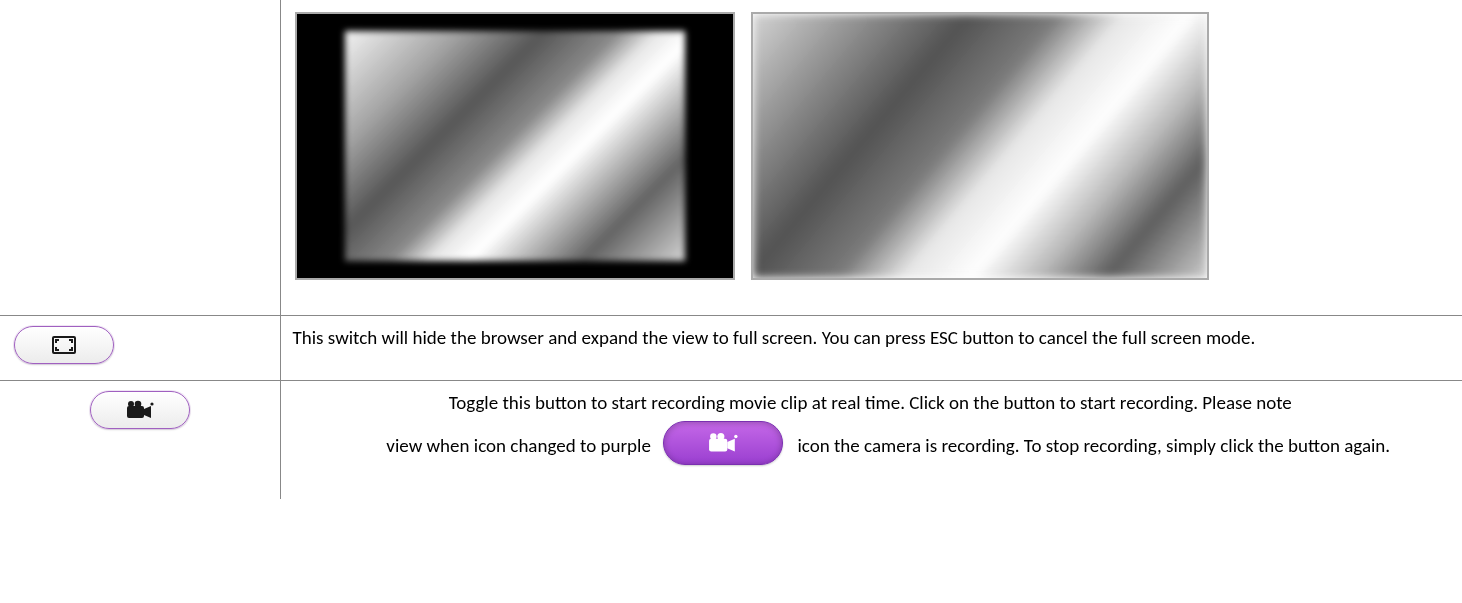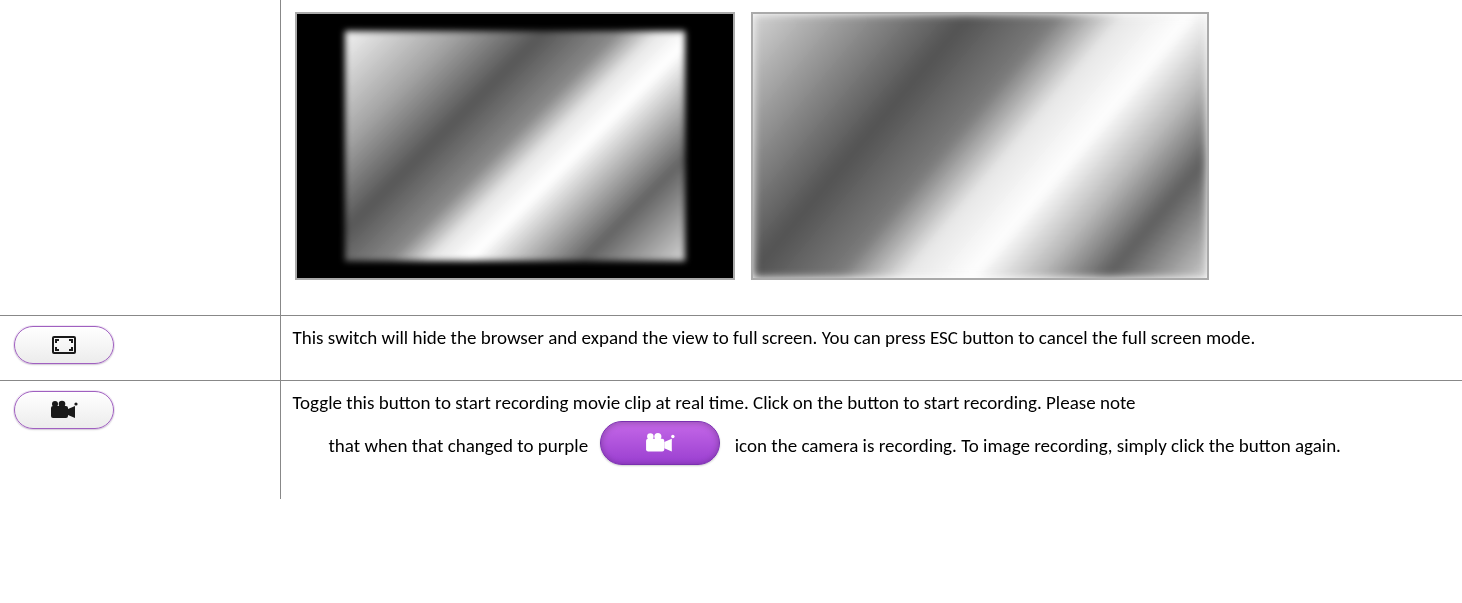--- a/index.html
+++ b/index.html
@@ -16,21 +16,21 @@
     }
     table.doc-table td {
       border: 1px solid #888;
       border-left: none;
       border-right: none;
       vertical-align: top;
       padding: 8px 12px;
       line-height: 1.5;
     }
     table.doc-table tr:first-child td { border-top: none; }
-    table.doc-table tr:last-child td { border-bottom: none; }
+    table.doc-table tr:last-child td { border-bottom: none; text-align: center; }
     table.doc-table td.icon-cell {
       width: 280px;
       border-right: 1px solid #888;
       padding: 10px 14px;
       vertical-align: top;
     }
     table.doc-table td.desc-cell {
       padding: 8px 14px 27px 12px;
       margin-top: 23px;
     }
@@ -145,30 +145,30 @@
           <path class="ico-black" d="M18 9 L25 6 L25 18 L18 15 Z"></path>
           <circle class="ico-black" cx="5" cy="4" r="3"></circle>
           <circle class="ico-black" cx="12" cy="4" r="3.3"></circle>
           <circle cx="26" cy="4" r="1.6" class="ico-black"></circle>
         </svg>
       </span>
     </td>
     <td class="desc-cell">
       <div class="record-line1">Toggle this button to start recording movie clip at real time. Click on the button to start recording. Please note</div>
       <div class="record-desc">
-        <span class="text-indent">that when that changed to purple</span>
+        <span class="text-indent">view when icon changed to purple</span>
         <span class="inline-icon-wrap">
           <span class="pill-button active">
             <svg width="30" height="22" viewBox="0 0 28 20">
               <rect class="ico-white" x="1" y="6" width="17" height="12" rx="2"></rect>
               <path class="ico-white" d="M18 9 L25 6 L25 18 L18 15 Z"></path>
               <circle class="ico-white" cx="5" cy="4" r="3"></circle>
               <circle class="ico-white" cx="12" cy="4" r="3.3"></circle>
               <circle cx="26" cy="4" r="1.6" class="ico-white"></circle>
             </svg>
           </span>
         </span>
-        <span>icon the camera is recording. To image recording, simply click the button again.</span>
+        <span>icon the camera is recording. To stop recording, simply click the button again.</span>
       </div>
     </td>
   </tr>
 </tbody>
   </table>
 
 </body></html>

